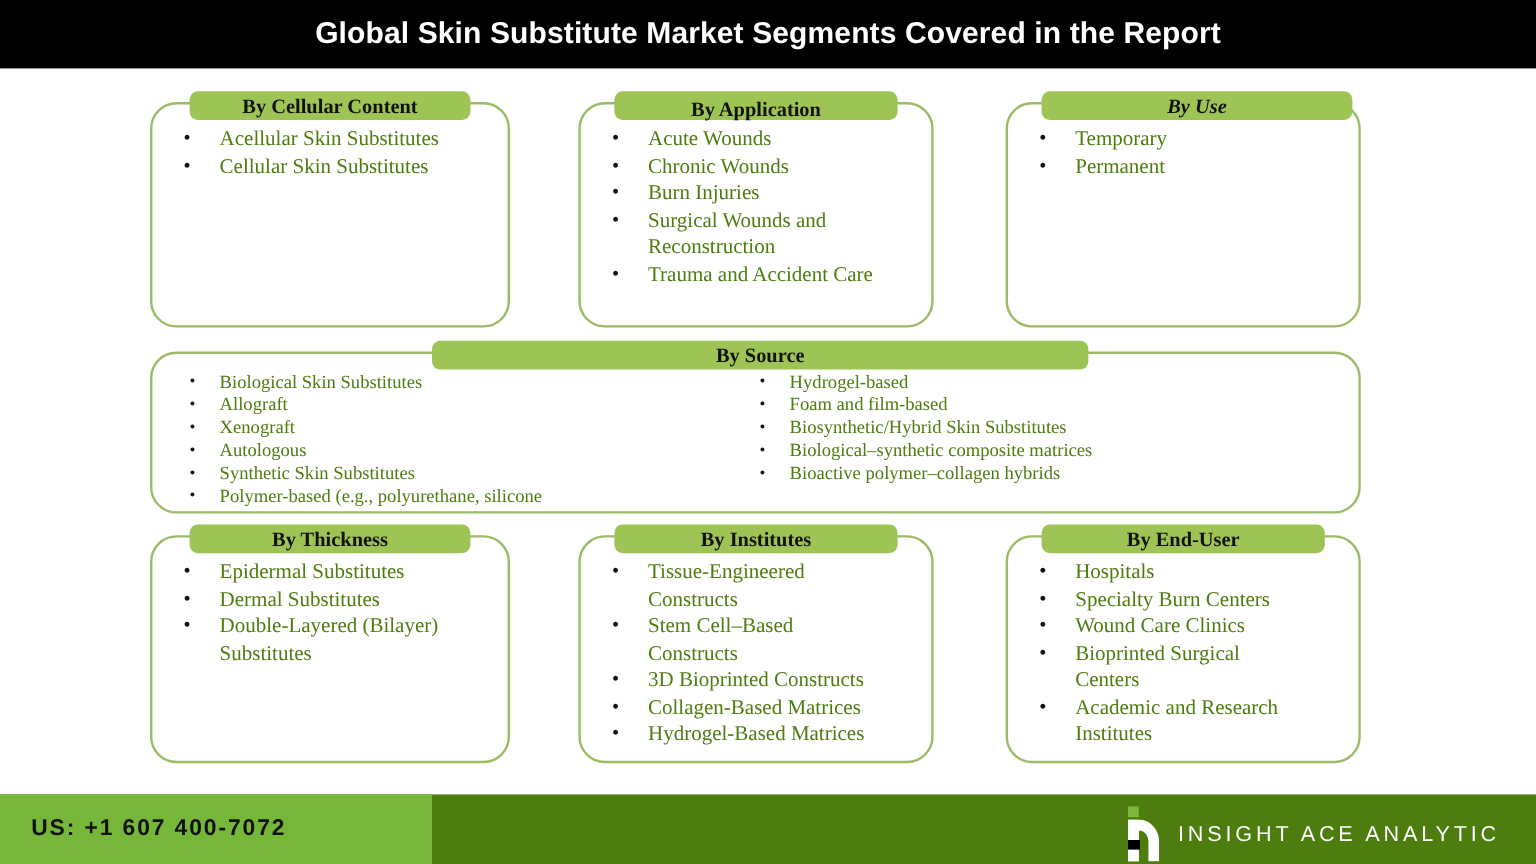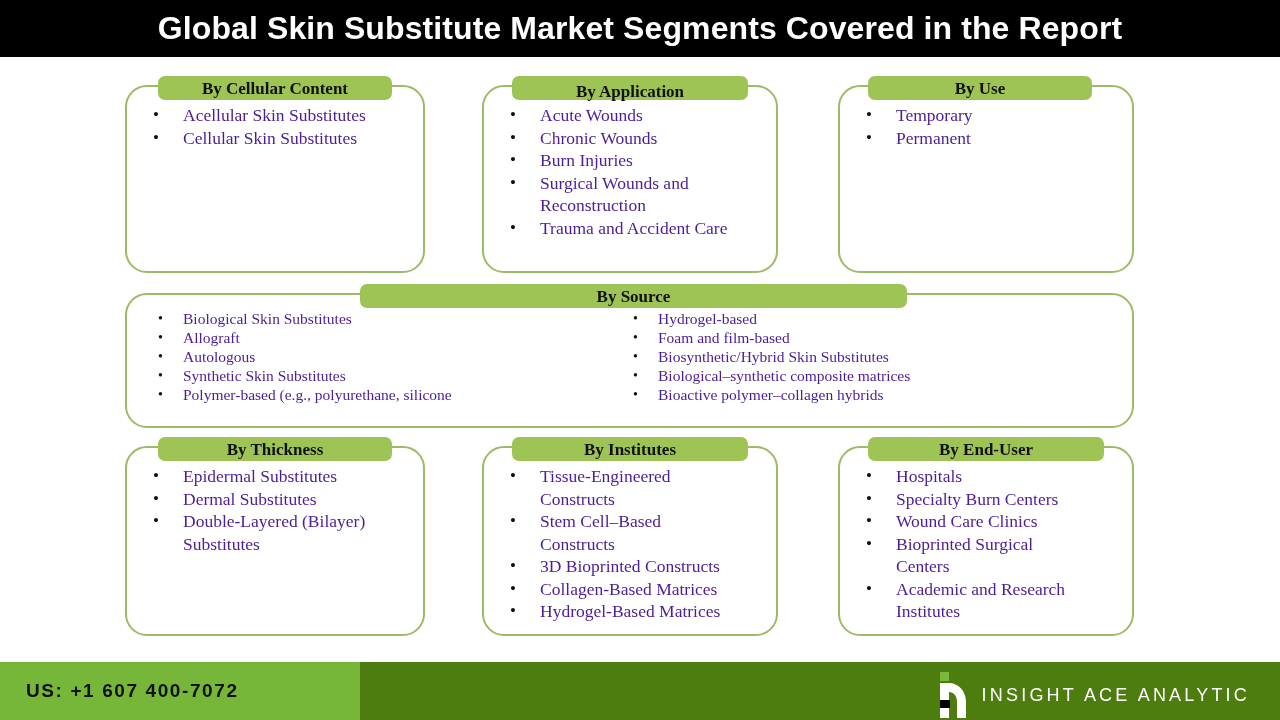--- a/index.html
+++ b/index.html
@@ -22,21 +22,21 @@
     width: 1280px; height: 57px;
     background: #000000;
     display: flex;
     align-items: center;
     justify-content: center;
   }
   .title-bar .title-text {
     color: #ffffff;
     font-family: "Liberation Sans", sans-serif;
     font-weight: bold;
-    font-size: 32px;
+    font-size: 25px;
     letter-spacing: 0.1px;
     white-space: nowrap;
   }
 
   
   .card {
     position: absolute;
     box-sizing: border-box;
     border: 2.5px solid #9cbb66;
     border-radius: 22px;
@@ -63,21 +63,21 @@
   }
 
   
   ul.bullets {
     list-style: none;
     margin: 0;
     padding: 0;
   }
   ul.bullets li {
     position: relative;
-    color: #4c1d95;
+    color: #4d7c0f;
     font-family: "Liberation Serif", serif;
     font-size: 17.5px;
     line-height: 22.5px;
     padding-left: 58px;
     margin: 0;
   }
   ul.bullets li::before {
     content: "\2022";
     position: absolute;
     left: 28px;
@@ -185,38 +185,39 @@
   <ul class="bullets">
     <li>Acute Wounds</li>
     <li>Chronic Wounds</li>
     <li>Burn Injuries</li>
     <li style="padding-right:58px;">Surgical Wounds and Reconstruction</li>
     <li>Trauma and Accident Care</li>
   </ul>
 </div>
 
 <div class="card" style="left:838px; top:85px; width:296px; height:188px;"></div>
-<div class="card-header" style="left:868px; top:76px; width:224px;">
+<div class="card-header" style="left:868px; top:76px; width:259px;font-style:italic;">
   <span class="header-text">By Use</span>
 </div>
 <div class="card-body" style="left:838px; top:104px; width:296px;">
   <ul class="bullets">
     <li>Temporary</li>
     <li>Permanent</li>
   </ul>
 </div>
 
 <div class="card" style="left:125px; top:293px; width:1009px; height:135px;"></div>
 <div class="card-header" style="left:360px; top:284px; width:547px;">
   <span class="header-text">By Source</span>
 </div>
 <div class="card-body" style="left:125px; top:309px; width:500px;">
   <ul class="bullets small">
     <li>Biological Skin Substitutes</li>
     <li>Allograft</li>
+    <li>Xenograft</li>
     <li>Autologous</li>
     <li>Synthetic Skin Substitutes</li>
     <li>Polymer-based (e.g., polyurethane, silicone</li>
   </ul>
 </div>
 <div class="card-body" style="left:600px; top:309px; width:520px;">
   <ul class="bullets small">
     <li>Hydrogel-based</li>
     <li>Foam and film-based</li>
     <li>Biosynthetic/Hybrid Skin Substitutes</li>

